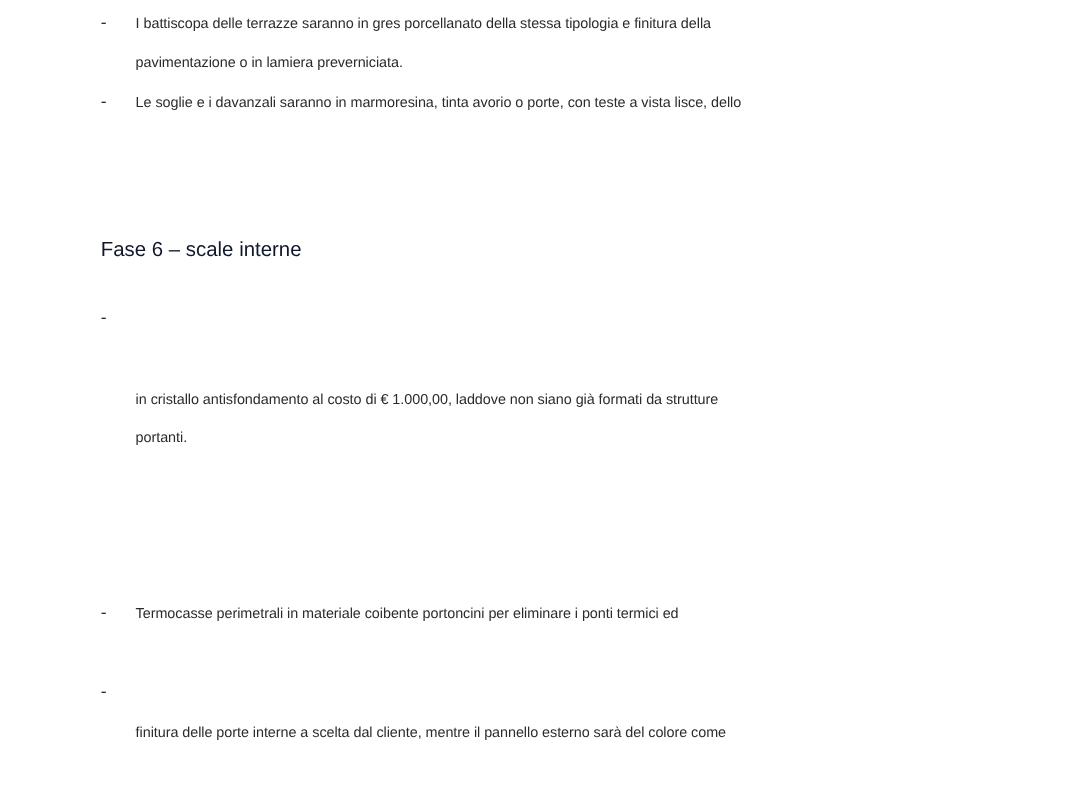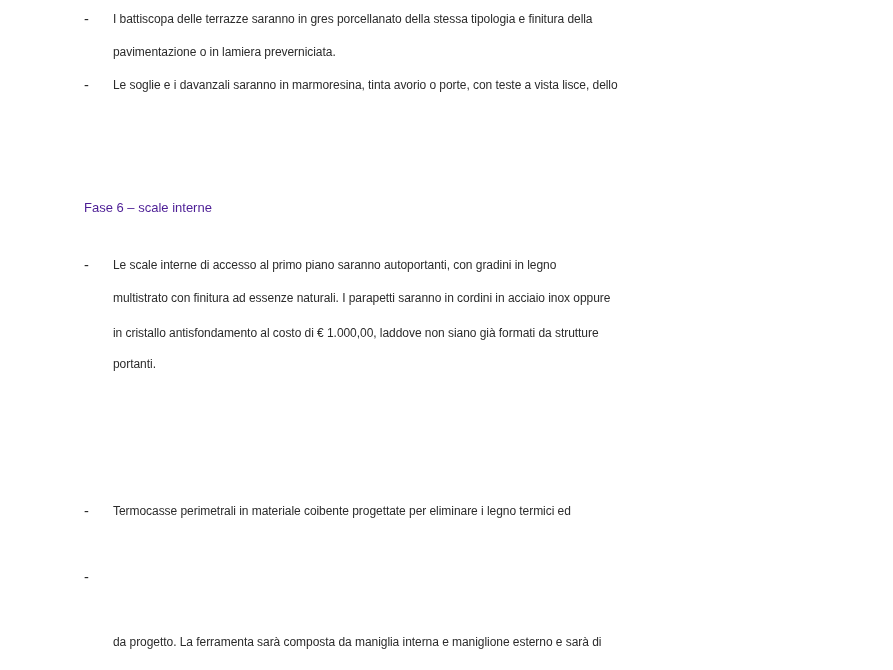--- a/index.html
+++ b/index.html
@@ -33,46 +33,44 @@
       position: absolute;
       left: 84px;
       font-size: 14.6px;
       line-height: 20px;
       color: #2b2b2b;
     }
     .text { left: 113px; }
     .heading {
       position: absolute;
       left: 84px;
-      font-size: 13px;
+      font-size: 17px;
       line-height: 20px;
-      color: #4c1d95;
+      color: #0f172a;
       white-space: nowrap;
     }
   </style>
 </head>
 <body>
 
 <div class="page">
 
   <span class="bullet" style="top:9px">-</span>
   <span class="line text" style="top:9px">I battiscopa delle terrazze saranno in gres porcellanato della stessa tipologia e finitura della</span>
   <span class="line text" style="top:42px">pavimentazione o in lamiera preverniciata.</span>
 
   <span class="bullet" style="top:75px">-</span>
   <span class="line text" style="top:75px">Le soglie e i davanzali saranno in marmoresina, tinta avorio o porte, con teste a vista lisce, dello</span>
 
   <span class="heading" style="top:198px">Fase 6 – scale interne</span>
 
   <span class="bullet" style="top:255px">-</span>
-  <span class="line text" style="top:255px">Le scale interne di accesso al primo piano saranno autoportanti, con gradini in legno</span>
-  <span class="line text" style="top:288px">multistrato con finitura ad essenze naturali. I parapetti saranno in cordini in acciaio inox oppure</span>
   <span class="line text" style="top:323px">in cristallo antisfondamento al costo di € 1.000,00, laddove non siano già formati da strutture</span>
   <span class="line text" style="top:354px">portanti.</span>
 
 
   <span class="bullet" style="top:501px">-</span>
-  <span class="line text" style="top:501px">Termocasse perimetrali in materiale coibente progettate per eliminare i legno termici ed</span>
+  <span class="line text" style="top:501px">Termocasse perimetrali in materiale coibente portoncini per eliminare i ponti termici ed</span>
 
   <span class="bullet" style="top:567px">-</span>
-  <span class="line text" style="top:632px">da progetto. La ferramenta sarà composta da maniglia interna e maniglione esterno e sarà di</span>
+  <span class="line text" style="top:600px">finitura delle porte interne a scelta dal cliente, mentre il pannello esterno sarà del colore come</span>
 
 </div>
 
 </body></html>

